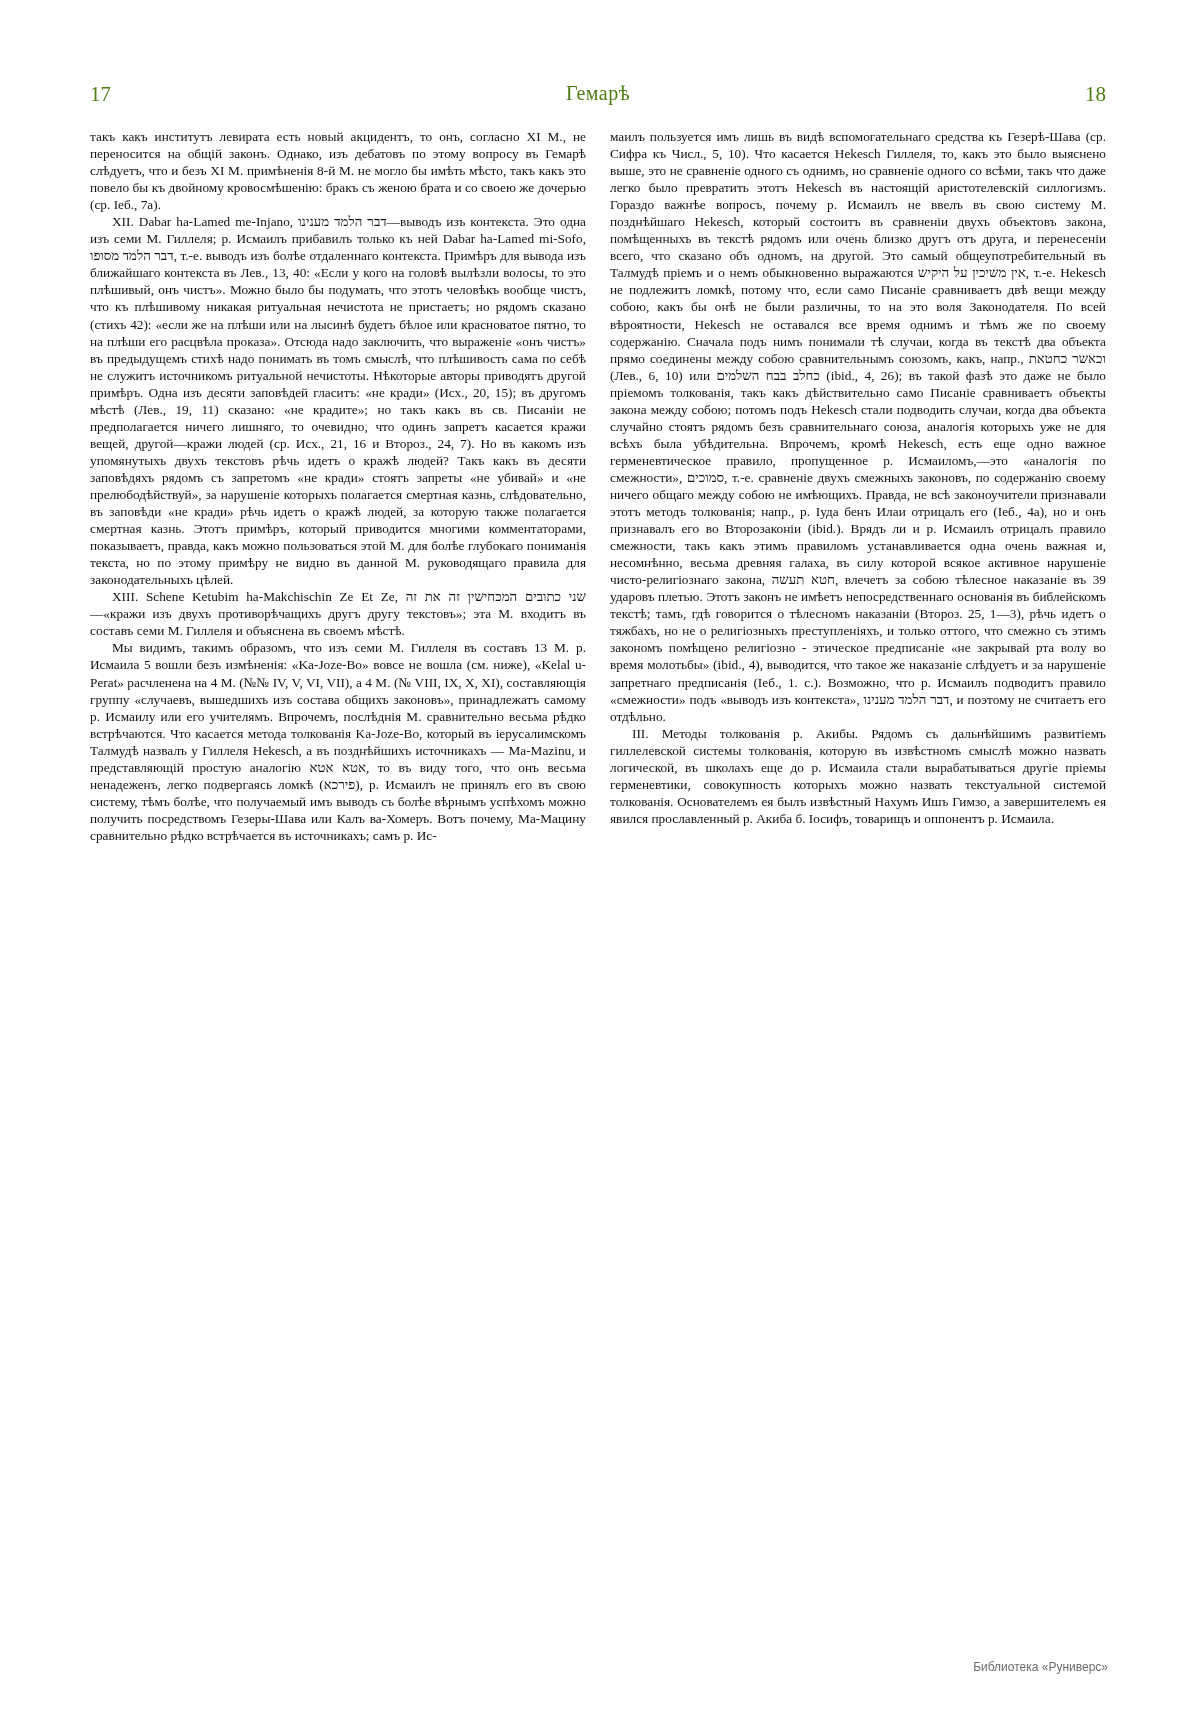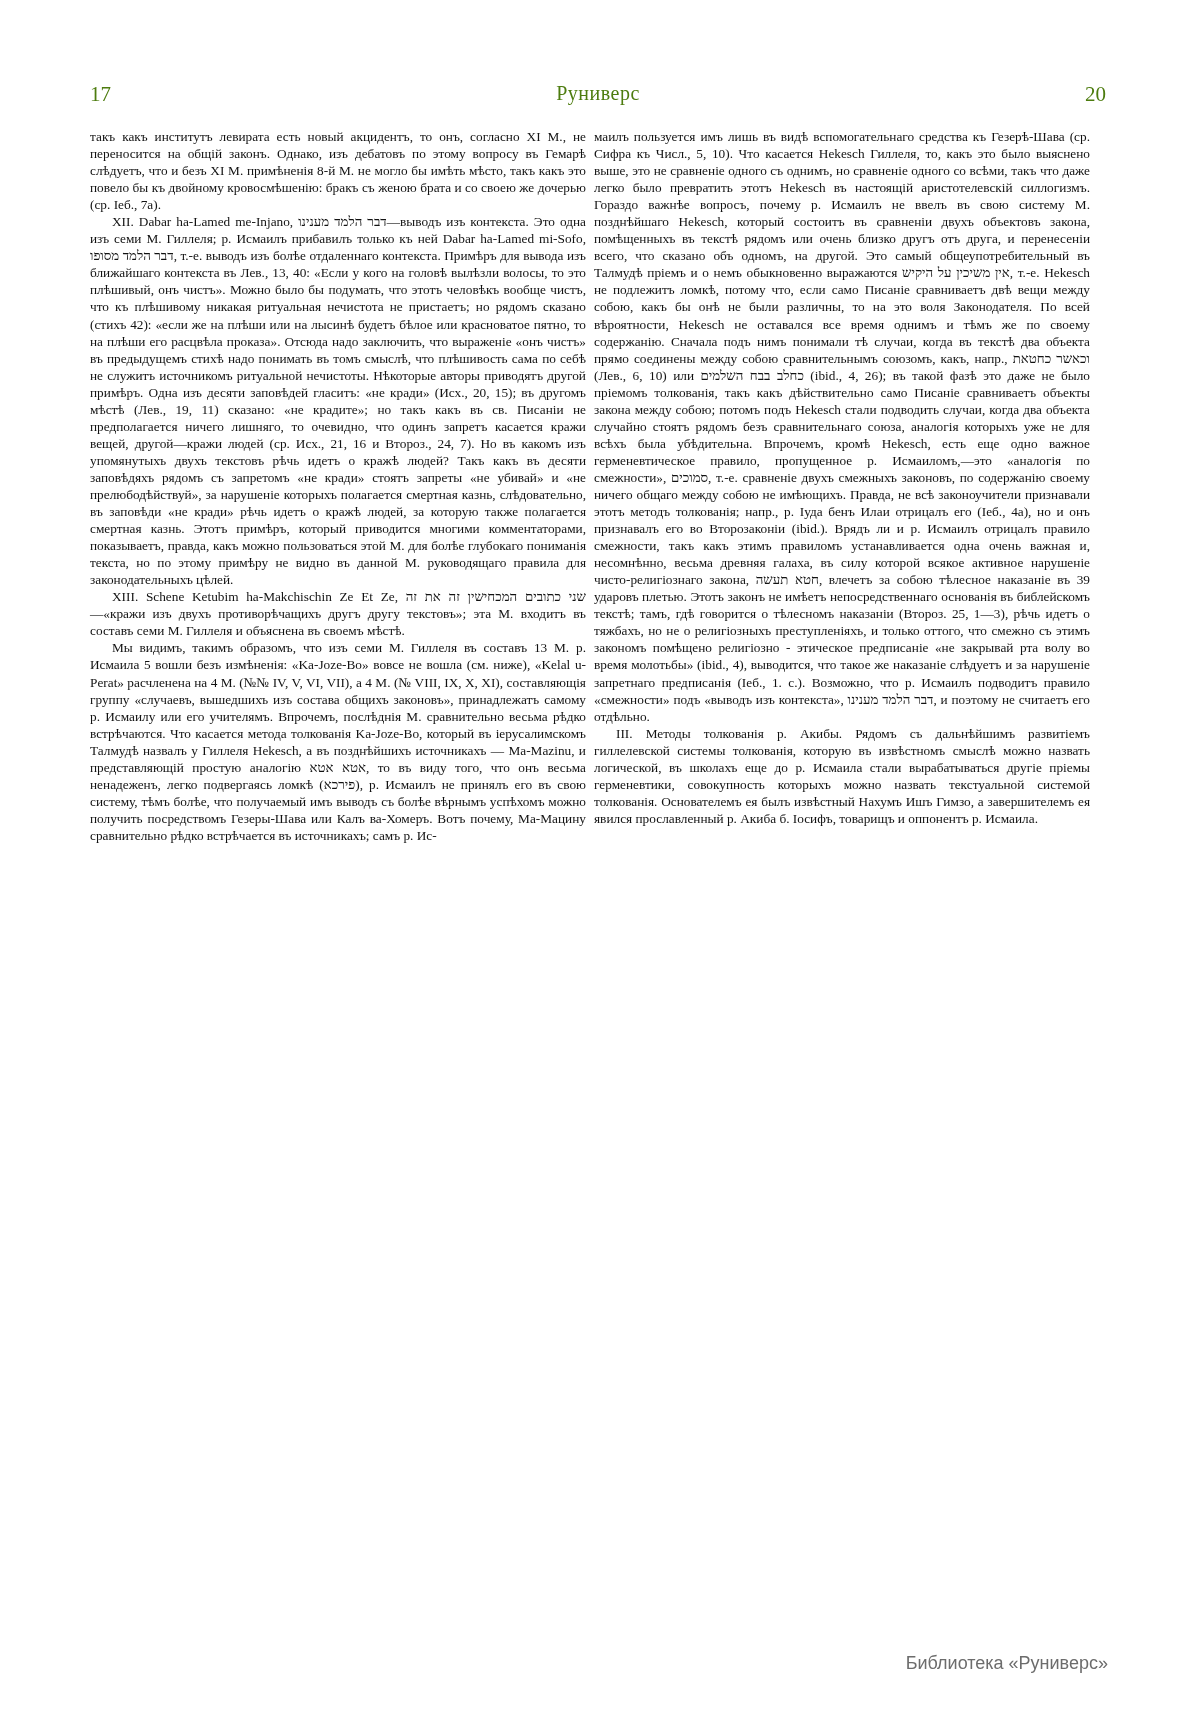--- a/index.html
+++ b/index.html
@@ -42,21 +42,21 @@
     font-size: 20px;
     letter-spacing: 0.5px;
   }
   .columns {
     position: absolute;
     left: 90px;
     top: 128px;
     width: 1016px;
     height: 1430px;
     display: flex;
-    gap: 8px;
+    gap: 24px;
   }
   .col {
     width: 496px;
     font-size: 13.3px;
     line-height: 17.05px;
     text-align: justify;
     text-justify: inter-word;
     hyphens: none;
     color: #121212;
   }
@@ -66,33 +66,33 @@
   }
   .col p.indent {
     text-indent: 22px;
   }
   .ital { }
   .footer {
     position: absolute;
     right: 88px;
     bottom: 36px;
     font-family: "Liberation Sans", sans-serif;
-    font-size: 18px;
+    font-size: 12px;
     color: #6c6c6c;
   }
 </style>
 </head>
 <body>
 
 <div class="page">
 
   <div class="header">
     <div class="folio-left">17</div>
-    <div class="running-title">Руниверс</div>
-    <div class="folio-right">20</div>
+    <div class="running-title">Гемарѣ</div>
+    <div class="folio-right">18</div>
   </div>
 
   <div class="columns">
 
     <div class="col">
       <p>такъ какъ институтъ левирата есть новый акцидентъ, то онъ, согласно XI М., не переносится на общій законъ. Однако, изъ дебатовъ по этому вопросу въ Гемарѣ слѣдуетъ, что и безъ XI М. примѣненія 8-й М. не могло бы имѣть мѣсто, такъ какъ это повело бы къ двойному кровосмѣшенію: бракъ съ женою брата и со своею же дочерью (ср. Іеб., 7а).</p>
       <p class="indent">XII. Dabar ha-Lamed me-Injano, דבר הלמד מענינו—выводъ изъ контекста. Это одна изъ семи М. Гиллеля; р. Исмаилъ прибавилъ только къ ней Dabar ha-Lamed mi-Sofo, דבר הלמד מסופו, т.-е. выводъ изъ болѣе отдаленнаго контекста. Примѣръ для вывода изъ ближайшаго контекста въ Лев., 13, 40: «Если у кого на головѣ вылѣзли волосы, то это плѣшивый, онъ чистъ». Можно было бы подумать, что этотъ человѣкъ вообще чистъ, что къ плѣшивому никакая ритуальная нечистота не пристаетъ; но рядомъ сказано (стихъ 42): «если же на плѣши или на лысинѣ будетъ бѣлое или красноватое пятно, то на плѣши его расцвѣла проказа». Отсюда надо заключить, что выраженіе «онъ чистъ» въ предыдущемъ стихѣ надо понимать въ томъ смыслѣ, что плѣшивость сама по себѣ не служитъ источникомъ ритуальной нечистоты. Нѣкоторые авторы приводятъ другой примѣръ. Одна изъ десяти заповѣдей гласитъ: «не кради» (Исх., 20, 15); въ другомъ мѣстѣ (Лев., 19, 11) сказано: «не крадите»; но такъ какъ въ св. Писаніи не предполагается ничего лишняго, то очевидно, что одинъ запретъ касается кражи вещей, другой—кражи людей (ср. Исх., 21, 16 и Второз., 24, 7). Но въ какомъ изъ упомянутыхъ двухъ текстовъ рѣчь идетъ о кражѣ людей? Такъ какъ въ десяти заповѣдяхъ рядомъ съ запретомъ «не кради» стоятъ запреты «не убивай» и «не прелюбодѣйствуй», за нарушеніе которыхъ полагается смертная казнь, слѣдовательно, въ заповѣди «не кради» рѣчь идетъ о кражѣ людей, за которую также полагается смертная казнь. Этотъ примѣръ, который приводится многими комментаторами, показываетъ, правда, какъ можно пользоваться этой М. для болѣе глубокаго пониманія текста, но по этому примѣру не видно въ данной М. руководящаго правила для законодательныхъ цѣлей.</p>
       <p class="indent">XIII. Schene Ketubim ha-Makchischin Ze Et Ze, שני כתובים המכחישין זה את זה—«кражи изъ двухъ противорѣчащихъ другъ другу текстовъ»; эта М. входитъ въ составъ семи М. Гиллеля и объяснена въ своемъ мѣстѣ.</p>
       <p class="indent">Мы видимъ, такимъ образомъ, что изъ семи М. Гиллеля въ составъ 13 М. р. Исмаила 5 вошли безъ измѣненія: «Ka-Joze-Bo» вовсе не вошла (см. ниже), «Kelal u-Perat» расчленена на 4 М. (№№ IV, V, VI, VII), а 4 М. (№ VIII, IX, X, XI), составляющія группу «случаевъ, вышедшихъ изъ состава общихъ законовъ», принадлежатъ самому р. Исмаилу или его учителямъ. Впрочемъ, послѣднія М. сравнительно весьма рѣдко встрѣчаются. Что касается метода толкованія Ka-Joze-Bo, который въ іерусалимскомъ Талмудѣ назвалъ у Гиллеля Hekesch, а въ позднѣйшихъ источникахъ — Ma-Mazinu, и представляющій простую аналогію אטא אטא, то въ виду того, что онъ весьма ненадеженъ, легко подвергаясь ломкѣ (פירכא), р. Исмаилъ не принялъ его въ свою систему, тѣмъ болѣе, что получаемый имъ выводъ съ болѣе вѣрнымъ успѣхомъ можно получить посредствомъ Гезеры-Шава или Калъ ва-Хомеръ. Вотъ почему, Ma-Мацину сравнительно рѣдко встрѣчается въ источникахъ; самъ р. Ис-</p>
     </div>

